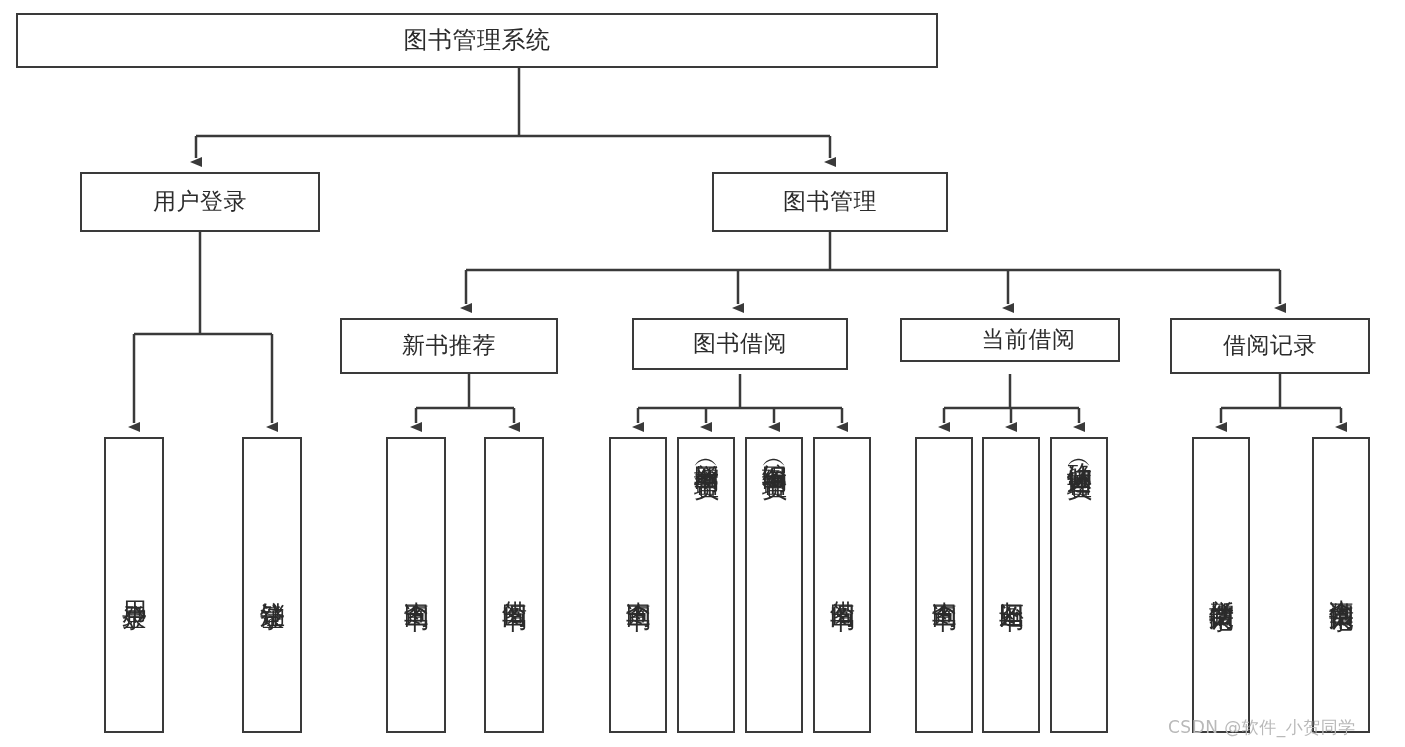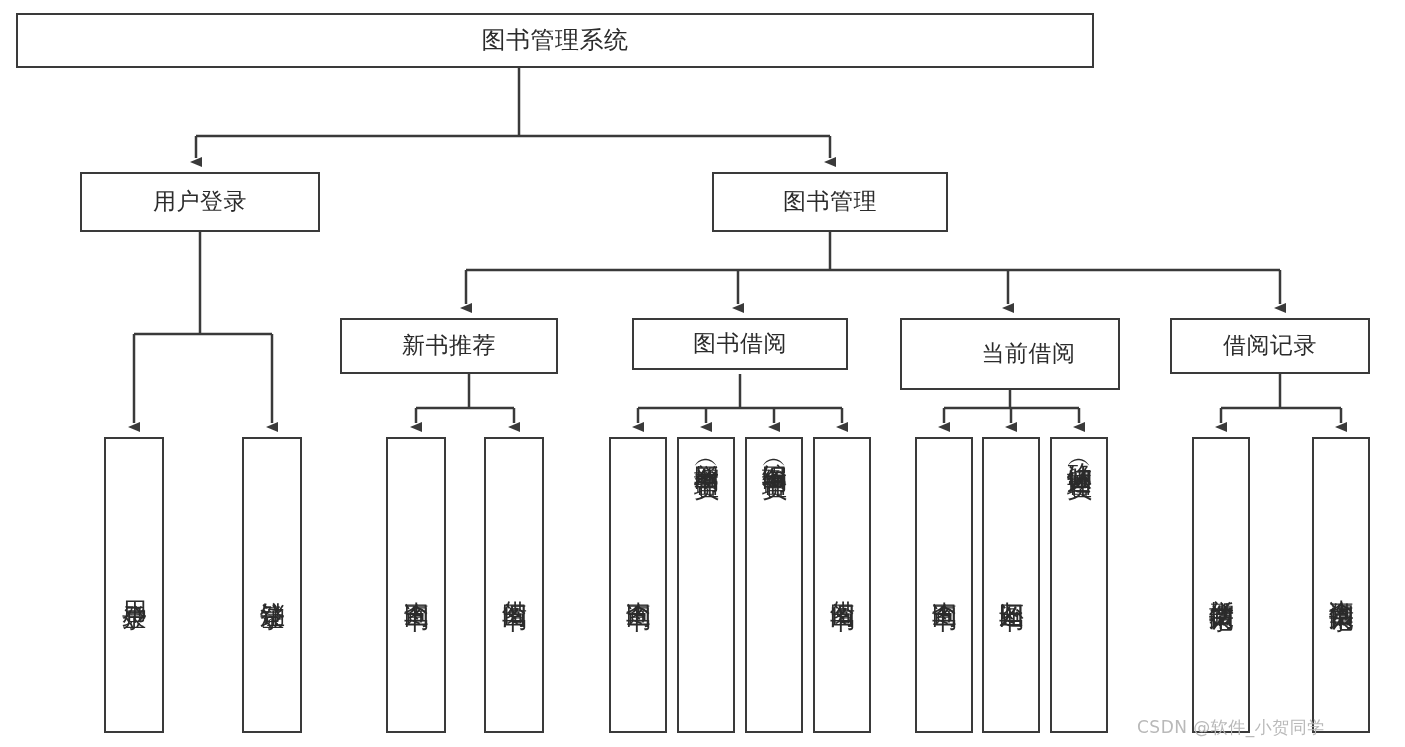--- a/index.html
+++ b/index.html
@@ -121,38 +121,38 @@
       <path d="M 1011 408 L 1011 423" marker-end="url(#arrow)"></path>
       <path d="M 1079 408 L 1079 423" marker-end="url(#arrow)"></path>
 
       <path d="M 1280 374 L 1280 408"></path>
       <path d="M 1221 408 L 1341 408"></path>
       <path d="M 1221 408 L 1221 423" marker-end="url(#arrow)"></path>
       <path d="M 1341 408 L 1341 423" marker-end="url(#arrow)"></path>
     </g>
   </svg>
 
-  <div class="node horiz root" style="left:16px; top:13px; width:1078px; height:55px;">
+  <div class="node horiz root" style="left:16px; top:13px; width:922px; height:55px;">
     <span class="label">图书管理系统</span>
   </div>
 
   <div class="node horiz" style="left:80px; top:172px; width:240px; height:60px;">
     <span class="label">用户登录</span>
   </div>
   <div class="node horiz" style="left:712px; top:172px; width:236px; height:60px;">
     <span class="label">图书管理</span>
   </div>
 
   <div class="node horiz" style="left:340px; top:318px; width:218px; height:56px;">
     <span class="label">新书推荐</span>
   </div>
   <div class="node horiz" style="left:632px; top:318px; width:216px; height:52px;">
     <span class="label">图书借阅</span>
   </div>
-  <div class="node horiz" style="left:900px; top:318px; width:220px; height:72px;padding-left:37px;">
+  <div class="node horiz" style="left:900px; top:318px; width:220px; height:44px;padding-left:37px;">
     <span class="label">当前借阅</span>
   </div>
   <div class="node horiz" style="left:1170px; top:318px; width:200px; height:56px;">
     <span class="label">借阅记录</span>
   </div>
 
   <div class="node vert centered" style="left:104px; top:437px; width:60px; height:296px;">
     <span class="label">用户登录</span>
   </div>
   <div class="node vert centered" style="left:242px; top:437px; width:60px; height:296px;">
@@ -185,15 +185,15 @@
   <div class="node vert" style="left:1050px; top:437px; width:58px; height:296px;">
     <span class="label">确认归还（管理员）</span>
   </div>
   <div class="node vert centered" style="left:1192px; top:437px; width:58px; height:296px;">
     <span class="label">新增借阅记录</span>
   </div>
   <div class="node vert centered" style="left:1312px; top:437px; width:58px; height:296px;">
     <span class="label">查询借阅记录</span>
   </div>
 
-  <div class="watermark" style="left:1121px; top:716px;padding-left:16px;">CSDN @软件_小贺同学</div>
+  <div class="watermark" style="left:1152px; top:716px;padding-left:16px;">CSDN @软件_小贺同学</div>
 
 </div>
 
 </body></html>

